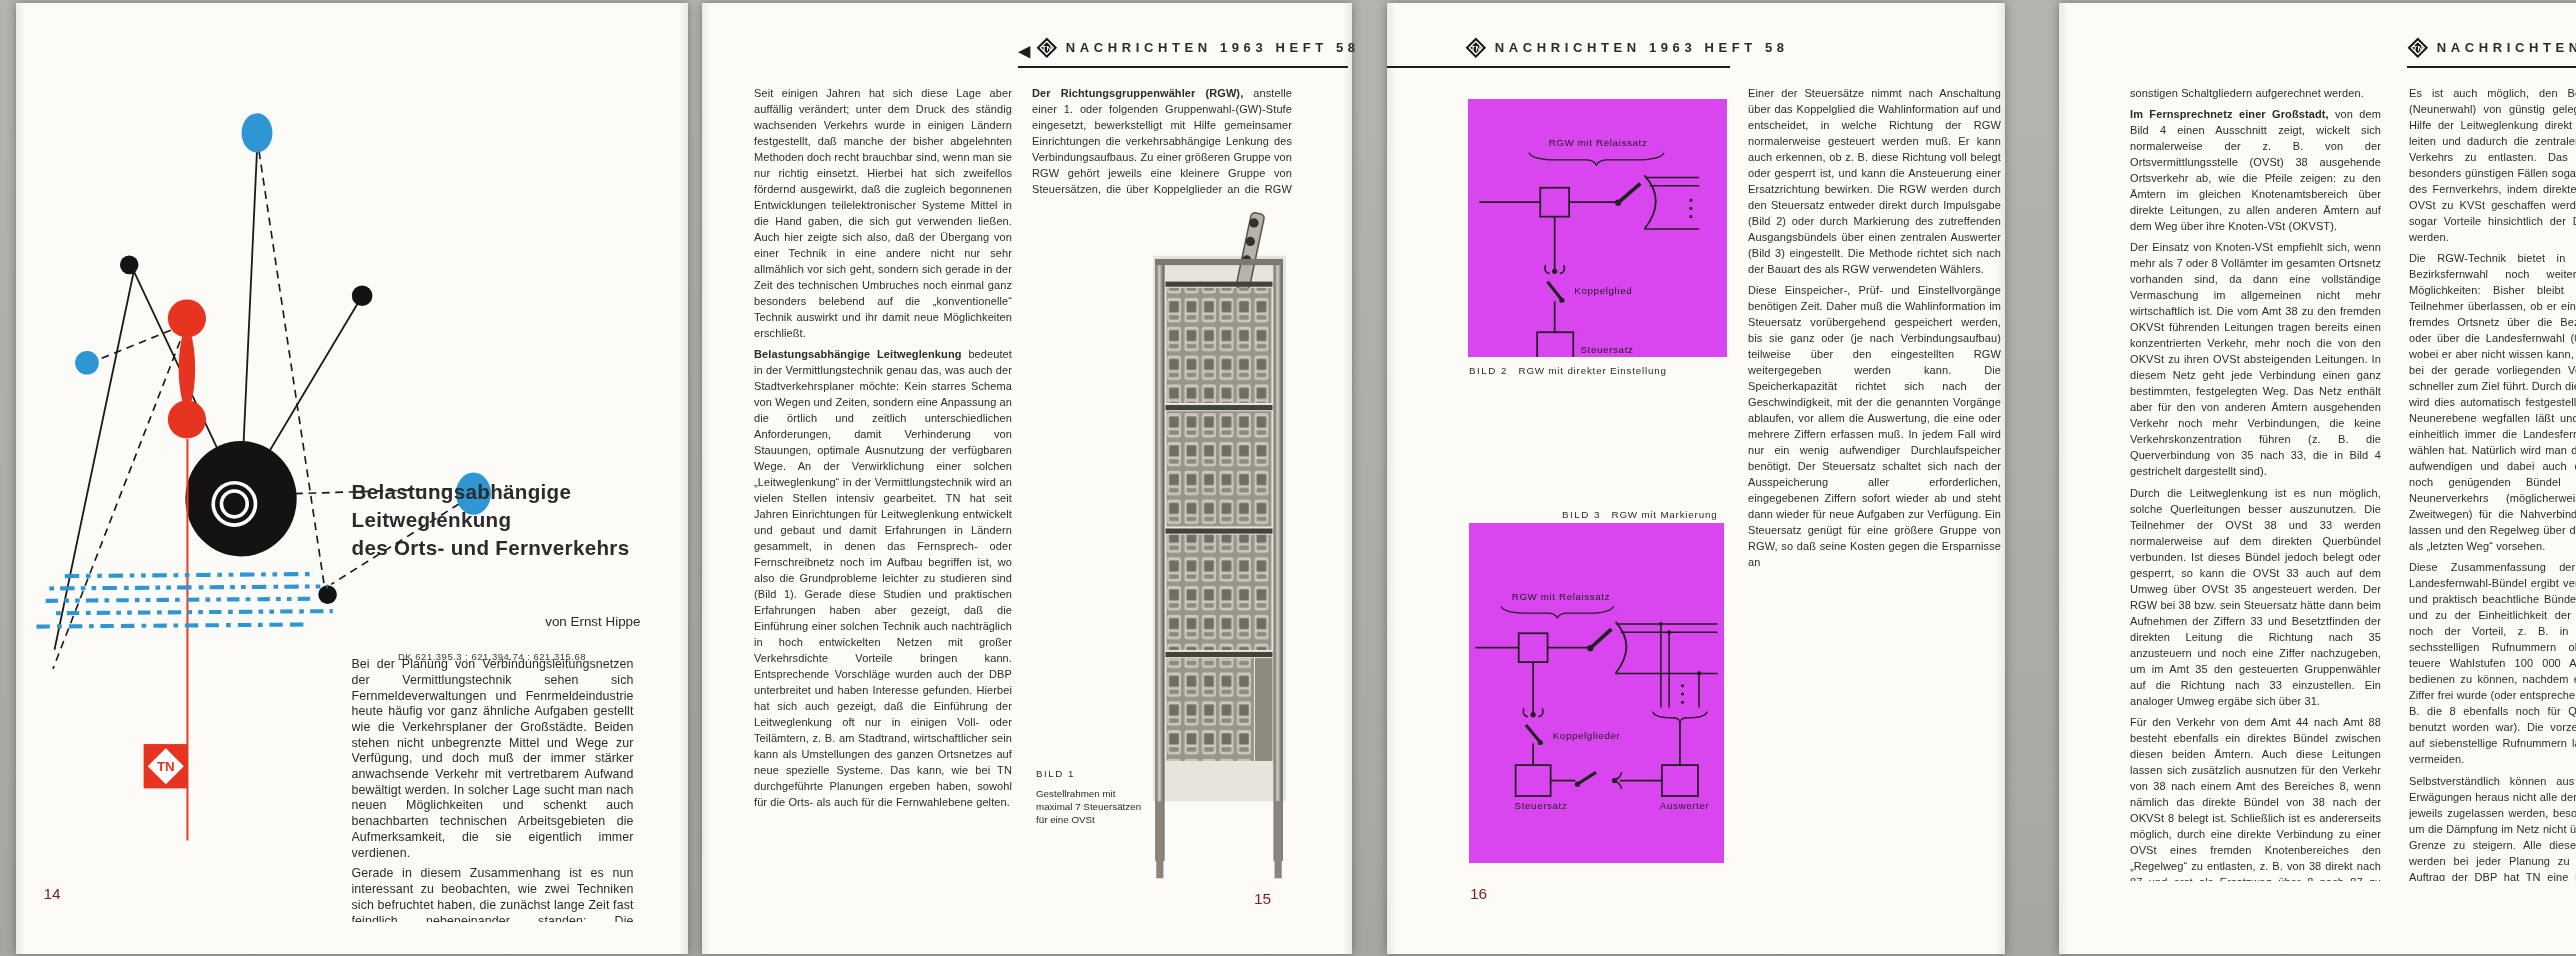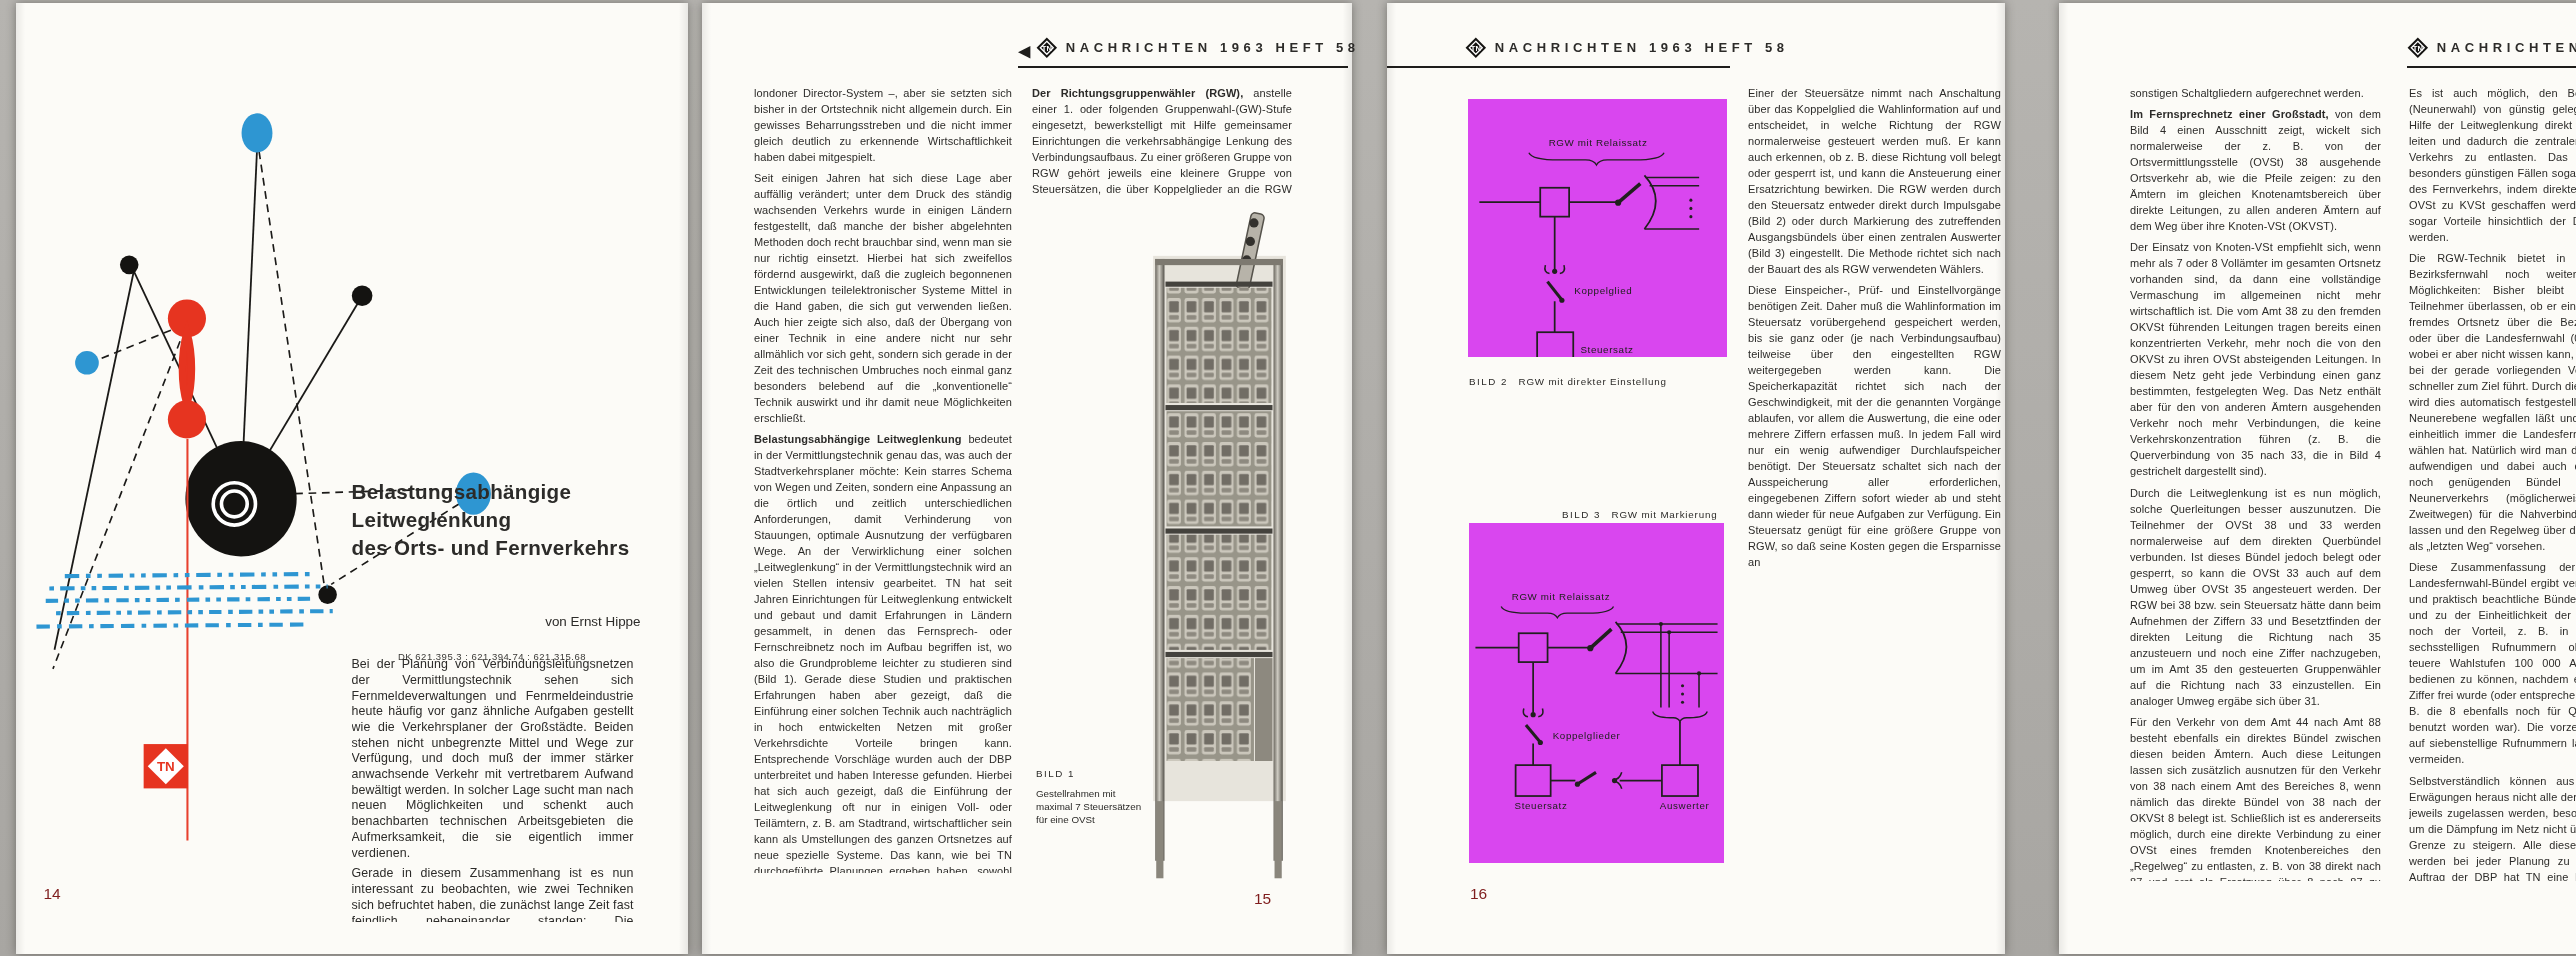--- a/index.html
+++ b/index.html
@@ -98,21 +98,20 @@
       <p>Bei der Planung von Verbindungsleitungsnetzen der Vermittlungstechnik sehen sich Fernmeldeverwaltungen und Fenrmeldeindustrie heute häufig vor ganz ähnliche Aufgaben gestellt wie die Verkehrsplaner der Großstädte. Beiden stehen nicht unbegrenzte Mittel und Wege zur Verfügung, und doch muß der immer stärker anwachsende Verkehr mit vertretbarem Aufwand bewältigt werden. In solcher Lage sucht man nach neuen Möglichkeiten und schenkt auch benachbarten technischen Arbeitsgebieten die Aufmerksamkeit, die sie eigentlich immer verdienen.</p>
       <p class="nom">Gerade in diesem Zusammenhang ist es nun interessant zu beobachten, wie zwei Techniken sich befruchtet haben, die zunächst lange Zeit fast feindlich nebeneinander standen: Die Direktwahltechnik und die der indirekten Steuerung, also der Registersysteme. Verbindungen dieser beiden Methoden sind zwar nicht neu – angewendet z. B. im Groß-</p>
     </div>
 
     <div class="pagenum" style="left:28px;top:882px;">14</div>
   </div>
 
   <div class="page" style="left:702px;width:650px;">
 
     <div class="col" style="left:52px;top:82px;width:258px;height:788px;">
-      <p>londoner Director-System –, aber sie setzten sich bisher in der Ortstechnik nicht allgemein durch. Ein gewisses Beharrungsstreben und die nicht immer gleich deutlich zu erkennende Wirtschaftlichkeit haben dabei mitgespielt.</p>
       <p>Seit einigen Jahren hat sich diese Lage aber auffällig verändert; unter dem Druck des ständig wachsenden Verkehrs wurde in einigen Ländern festgestellt, daß manche der bisher abgelehnten Methoden doch recht brauchbar sind, wenn man sie nur richtig einsetzt. Hierbei hat sich zweifellos fördernd ausgewirkt, daß die zugleich begonnenen Entwicklungen teilelektronischer Systeme Mittel in die Hand gaben, die sich gut verwenden ließen. Auch hier zeigte sich also, daß der Übergang von einer Technik in eine andere nicht nur sehr allmählich vor sich geht, sondern sich gerade in der Zeit des technischen Umbruches noch einmal ganz besonders belebend auf die „konventionelle“ Technik auswirkt und ihr damit neue Möglichkeiten erschließt.</p>
       <p><b>Belastungsabhängige Leitweglenkung</b> <span>bedeutet in der Vermittlungstechnik genau das, was auch der Stadtverkehrsplaner möchte: Kein starres Schema von Wegen und Zeiten, sondern eine Anpassung an die örtlich und zeitlich unterschiedlichen Anforderungen, damit Verhinderung von Stauungen, optimale Ausnutzung der verfügbaren Wege. An der Verwirklichung einer solchen „Leitweglenkung“ in der Vermittlungstechnik wird an vielen Stellen intensiv gearbeitet. TN hat seit Jahren Einrichtungen für Leitweglenkung entwickelt und gebaut und damit Erfahrungen in Ländern gesammelt, in denen das Fernsprech- oder Fernschreibnetz noch im Aufbau begriffen ist, wo also die Grundprobleme leichter zu studieren sind (Bild 1). Gerade diese Studien und praktischen Erfahrungen haben aber gezeigt, daß die Einführung einer solchen Technik auch nachträglich in hoch entwickelten Netzen mit großer Verkehrsdichte Vorteile bringen kann. Entsprechende Vorschläge wurden auch der DBP unterbreitet und haben Interesse gefunden. Hierbei hat sich auch gezeigt, daß die Einführung der Leitweglenkung oft nur in einigen Voll- oder Teilämtern, z. B. am Stadtrand, wirtschaftlicher sein kann als Umstellungen des ganzen Ortsnetzes auf neue spezielle Systeme. Das kann, wie bei TN durchgeführte Planungen ergeben haben, sowohl für die Orts- als auch für die Fernwahlebene gelten.</span></p>
 
     </div>
 
     <svg class="abs" style="left:315px;top:42px;" width="20.6" height="20.6" viewBox="0 0 40 40">
       <polygon points="2,14 26,2 26,26" fill="#1e1d1b"></polygon>
     </svg>
     <div class="masthead" style="left:334px;top:34px;">
       <svg width="21.6" height="21.6" viewBox="0 0 40 40">
@@ -225,21 +224,21 @@
         <circle cx="168" cy="334" r="5" fill="#20201e"></circle>
 
         <line x1="154" y1="354" x2="184" y2="392" stroke="#20201e" stroke-width="6"></line>
         <circle cx="182" cy="390" r="5" fill="#20201e"></circle>
         <text x="206" y="378" class="diag-label">Koppelglied</text>
 
         <rect x="134" y="452" width="70" height="64" fill="none" stroke="#20201e" stroke-width="3.4"></rect>
         <text x="218" y="492" class="diag-label">Steuersatz</text>
       </svg>
     </div>
-    <div class="figcap" style="left:82px;top:373px;">
+    <div class="figcap" style="left:82px;top:362px;">
       <b>BILD 2</b>&nbsp;&nbsp;&nbsp;<span>RGW mit direkter Einstellung</span>
     </div>
 
     <div class="figcap" style="left:175px;top:506px;">
       <b>BILD 3</b>&nbsp;&nbsp;&nbsp;<span>RGW mit Markierung</span>
     </div>
 
     <div class="bluepanel" style="left:82px;top:520px;width:255px;height:340px;">
       <svg width="255" height="340" viewBox="0 0 494 660">
         <text x="178" y="150" text-anchor="middle" class="diag-label">RGW mit Relaissatz</text>

